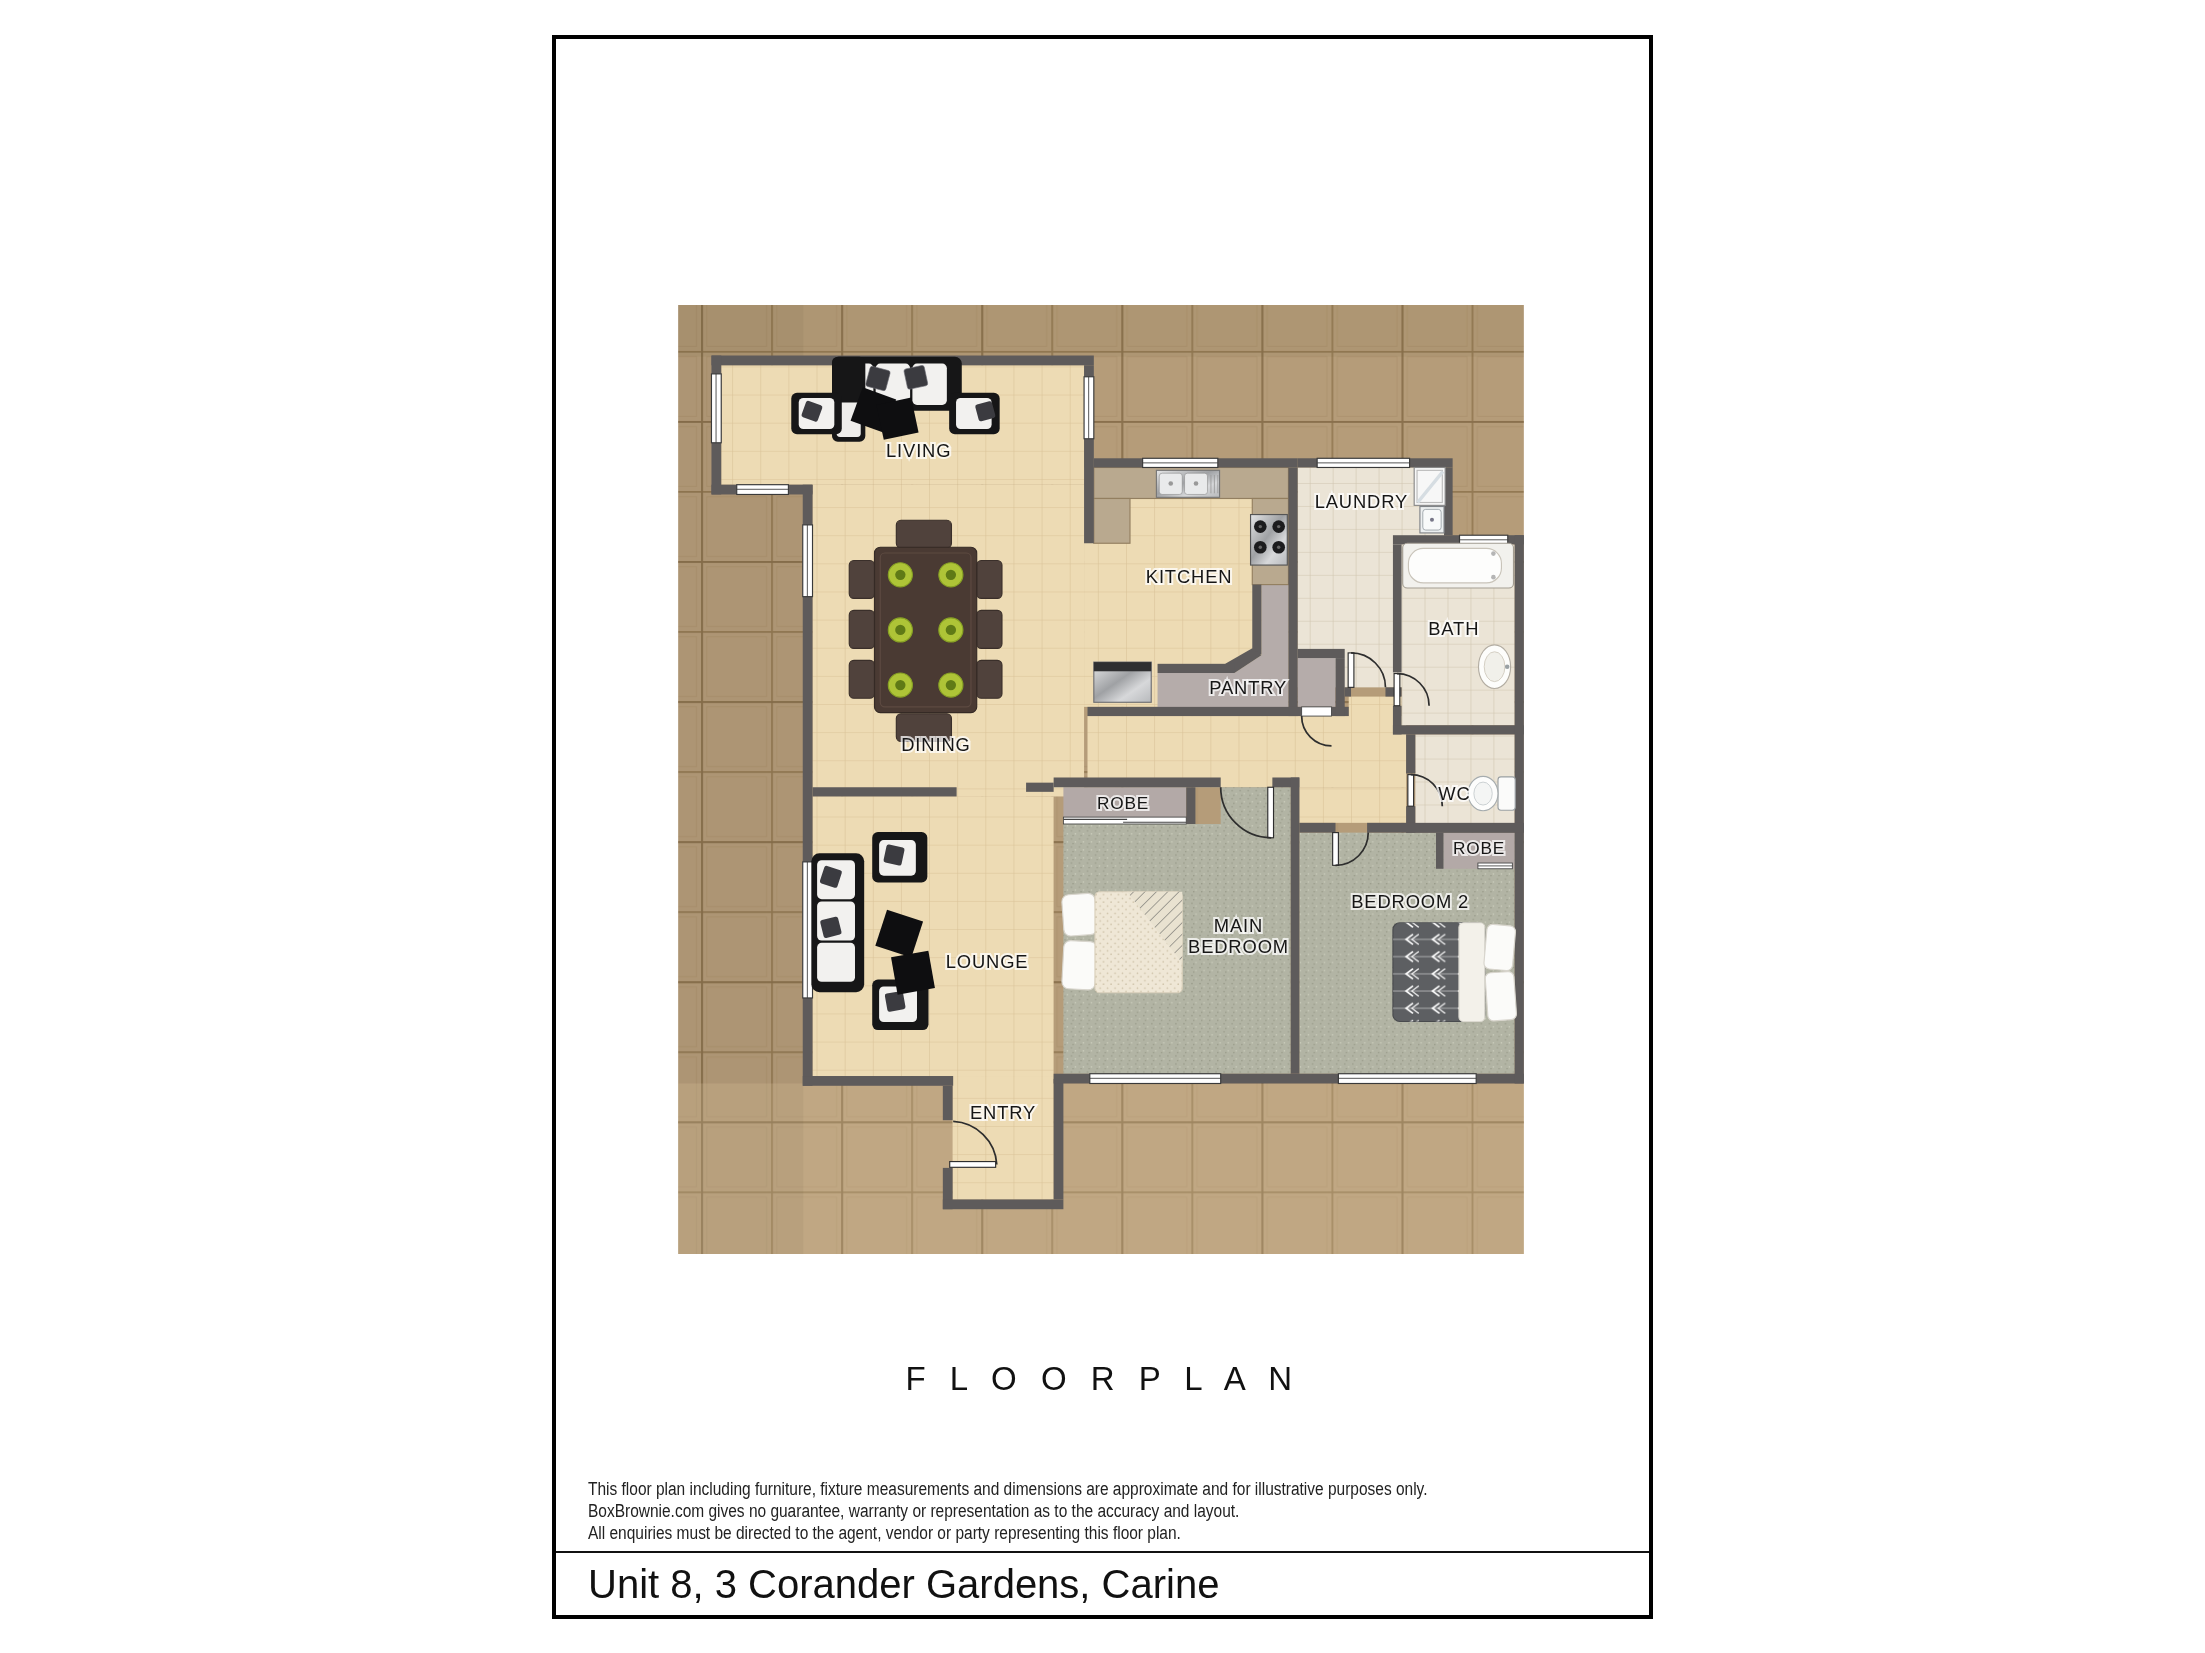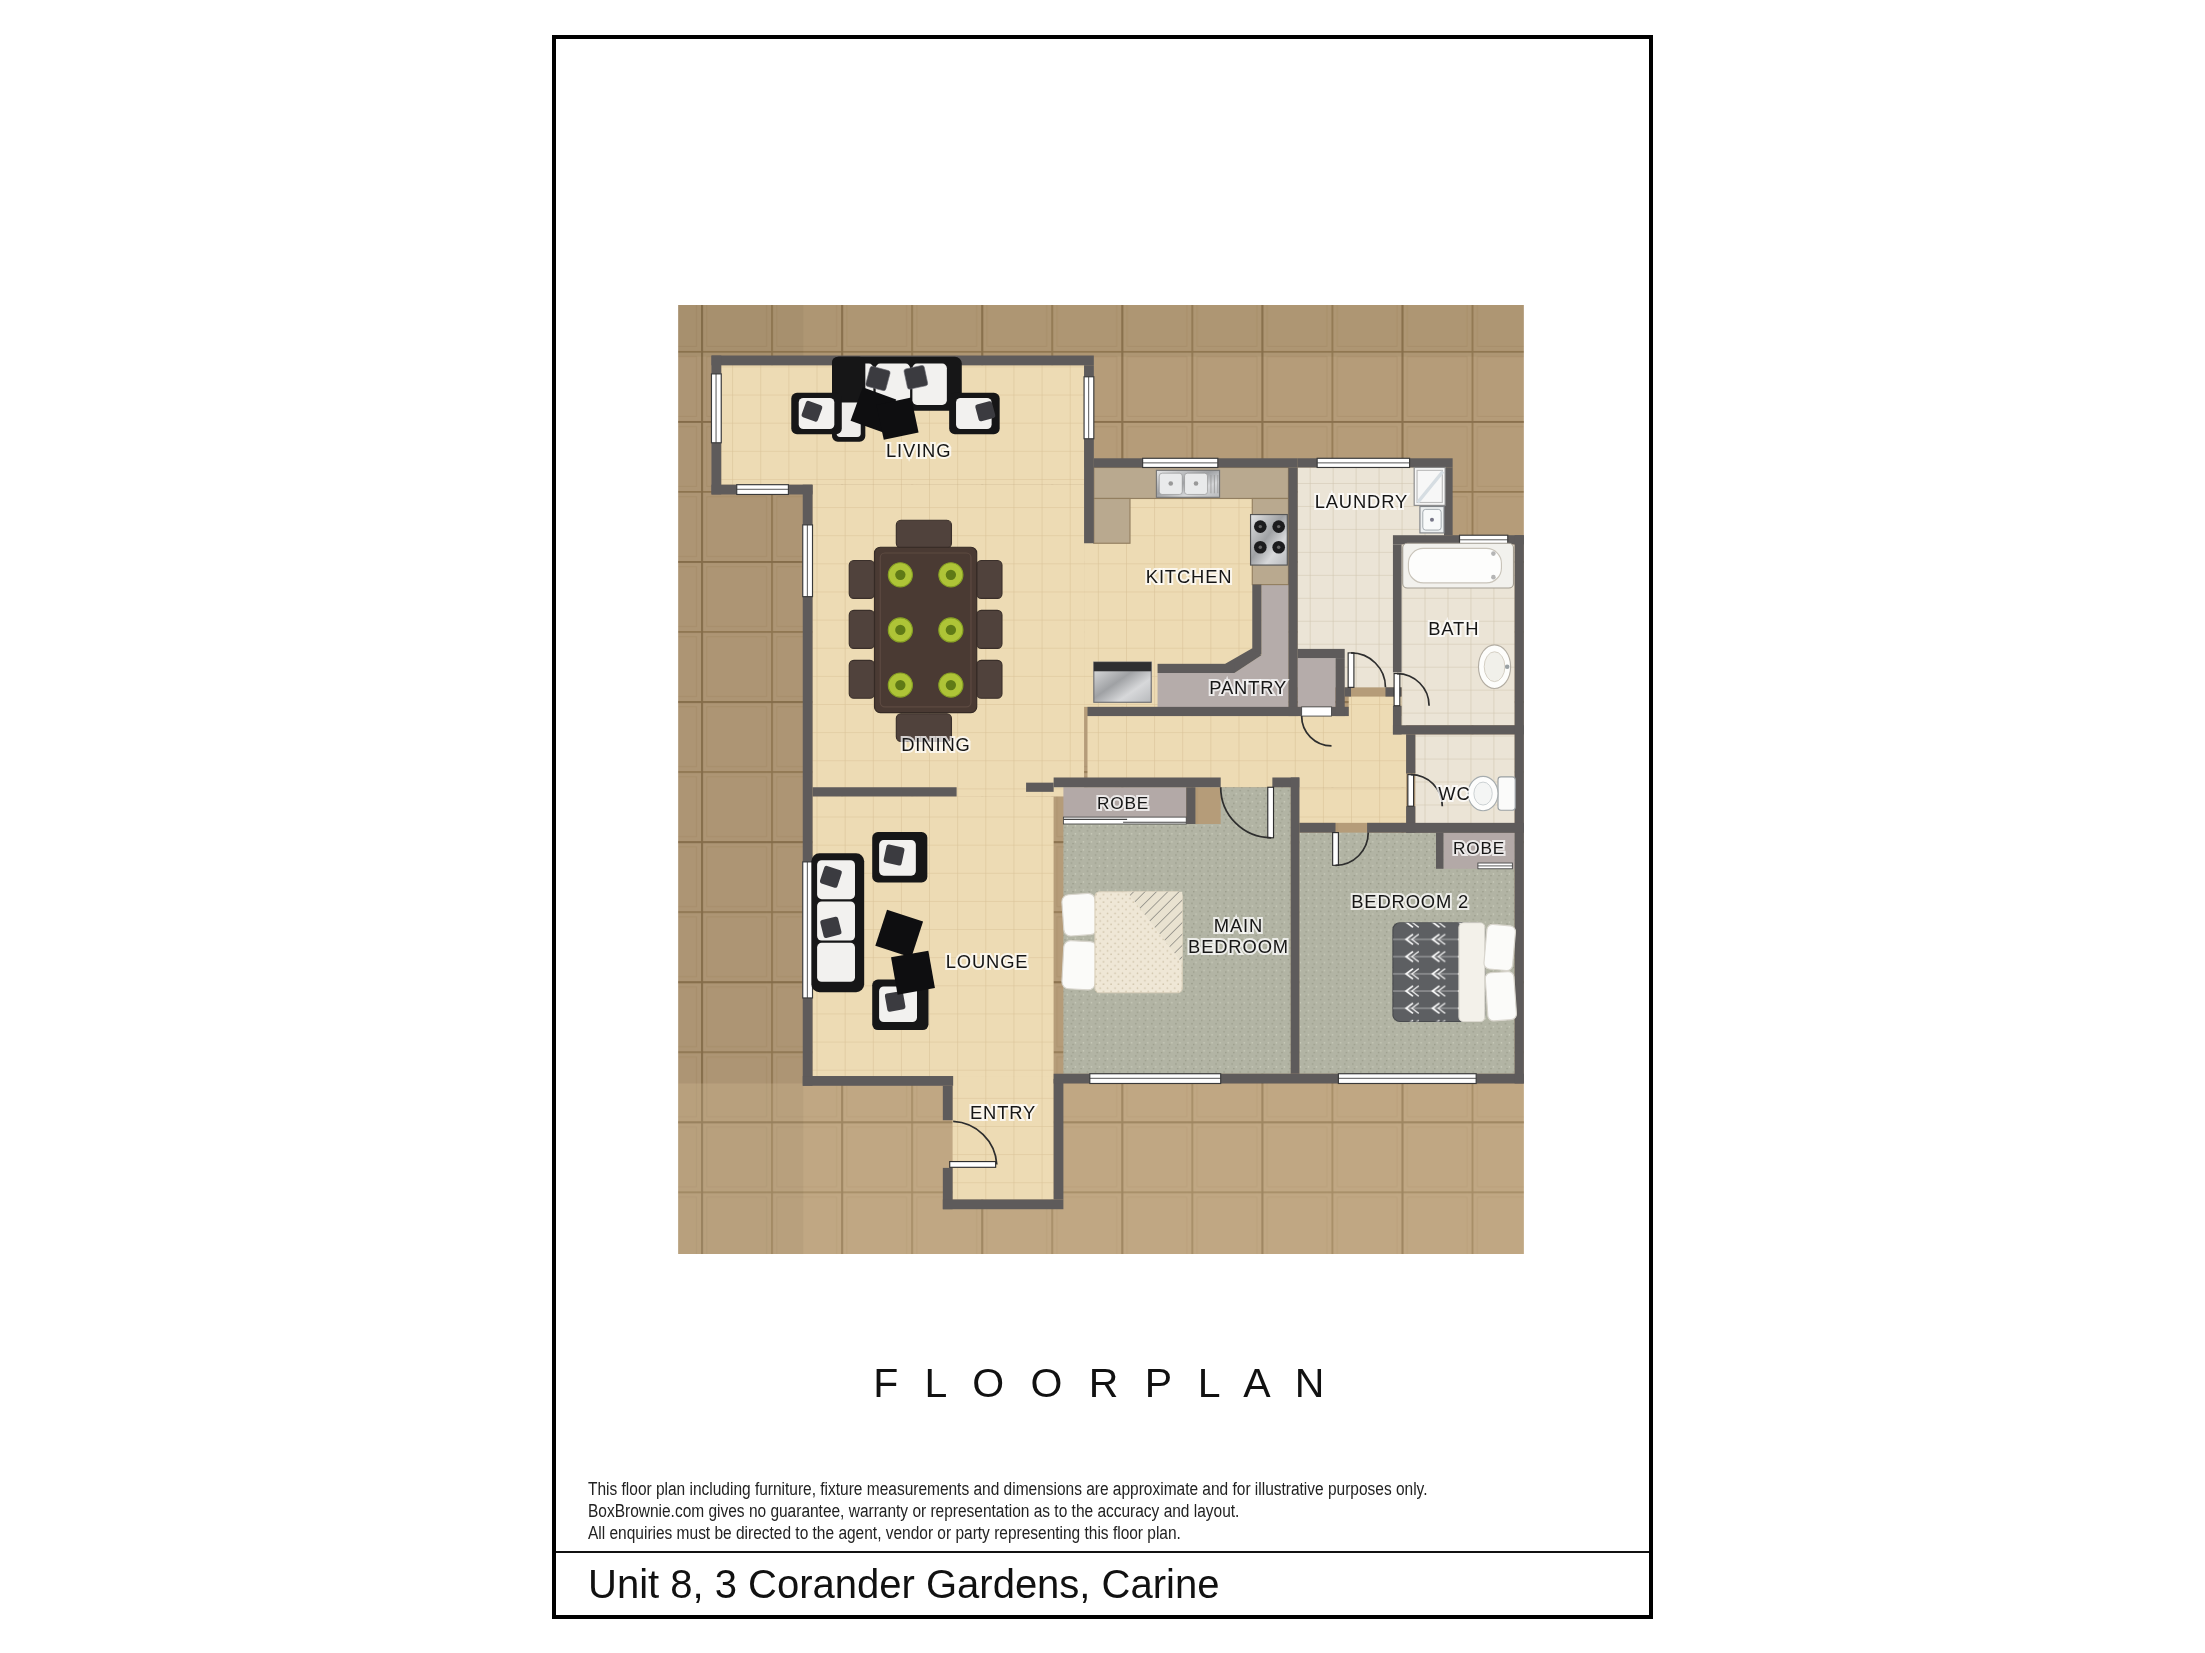--- a/index.html
+++ b/index.html
@@ -2,21 +2,21 @@
 <html style="font-size:9.2px"><head>
 <meta charset="utf-8">
 <style>
   html,body{margin:0;padding:0;background:#ffffff;}
   .canvas{position:relative;width:2205px;height:1654px;background:#ffffff;overflow:hidden;
           font-family:"Liberation Sans", sans-serif;}
   .page{position:absolute;left:552px;top:35px;width:1093px;height:1576px;
         border:4px solid #000;background:#ffffff;box-sizing:content-box;}
   .plan-wrap{position:absolute;left:122px;top:266px;width:846px;height:949px;}
   .plan-title{position:absolute;left:0;top:1321px;width:100%;text-align:center;
-        font-size:41px;letter-spacing:7.5px;color:#111;font-weight:400;}
+        font-size:33px;letter-spacing:7.5px;color:#111;font-weight:400;}
   .disclaimer{position:absolute;left:32px;top:1439px;width:1005px;
         font-size:18px;line-height:22px;color:#222;transform:scaleX(.86);transform-origin:left top;}
   .addressbar{position:absolute;left:0;bottom:0;width:100%;height:62px;border-top:2.3px solid #111;
         display:flex;align-items:center;}
   .addressbar span{font-size:40px;color:#111;padding-left:32px;}
   svg text{font-family:"Liberation Sans",sans-serif;fill:#161616;letter-spacing:1.5px;
         paint-order:stroke;stroke:#ffffff;stroke-width:7px;stroke-opacity:.75;}
 </style>
 </head>
 <body>

